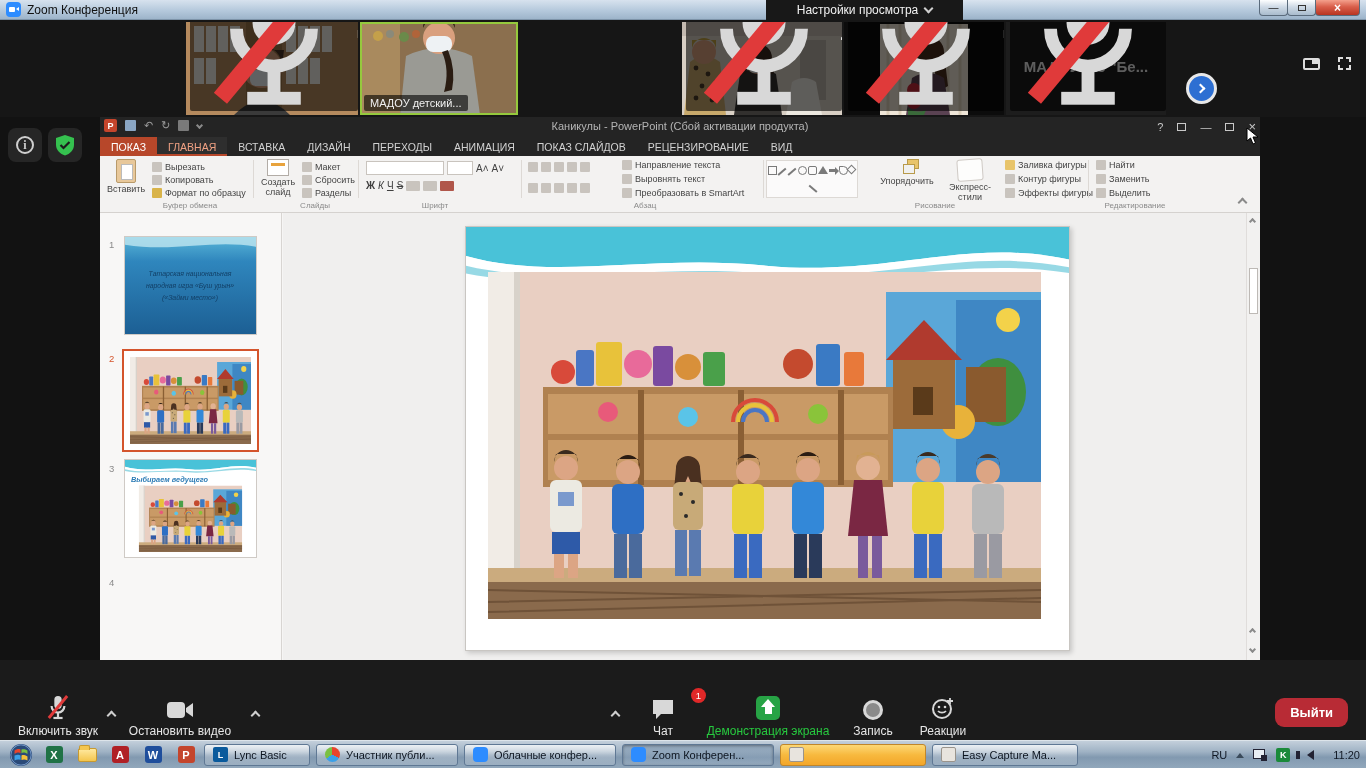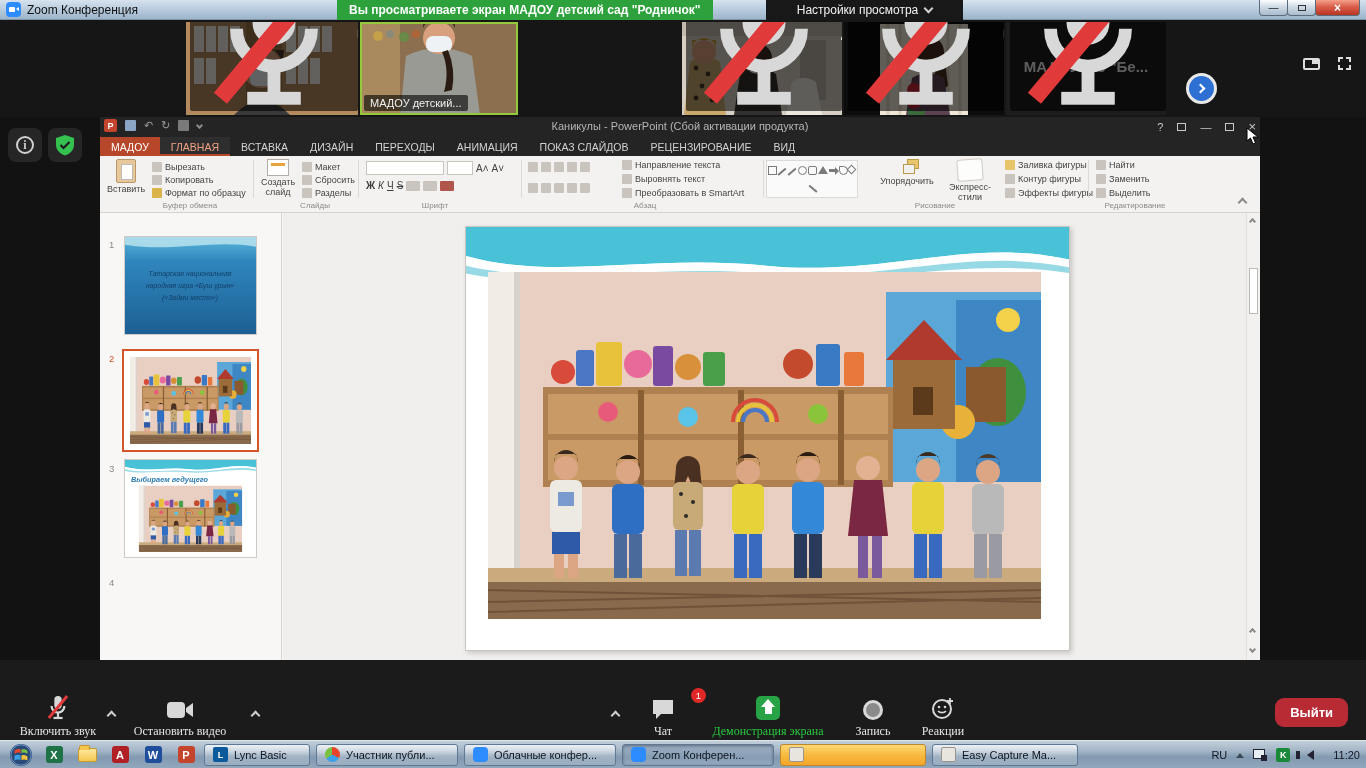--- a/index.html
+++ b/index.html
@@ -111,21 +111,21 @@
   .slide { position:absolute; left:182px; top:13px; width:605px; height:425px; background:#fff;
     border:1px solid #c9c6c2; box-shadow:2px 2px 5px rgba(0,0,0,.18); overflow:hidden; }
   .slide svg { display:block; }
   .pscroll { position:absolute; right:0; top:0; width:14px; height:100%; background:#f2f1f0; border-left:1px solid #e0dddb; }
   .pscroll .thumbbar { position:absolute; left:2px; top:55px; width:9px; height:46px; background:#fff; border:1px solid #bdb9b5; }
   .sarrow { position:absolute; left:3px; width:8px; height:8px; color:#8a8a8a; }
 
   
   .ztool { position:absolute; left:0; top:660px; width:1366px; height:80px; background:#1b1b1b; }
   .zitem { position:absolute; text-align:center; color:#e6e6e6; font-size:12px; }
-  .zitem .lbl { display:block; margin-top:4px;font-family:Liberation Serif, serif; }
+  .zitem .lbl { display:block; margin-top:4px; }
   .zic { height:26px; display:flex; align-items:flex-end; justify-content:center; }
   .green { color:#27c93f !important; }
   .badge { position:absolute; top:-6px; right:-10px; min-width:15px; height:15px; border-radius:8px; background:#e02828;
     color:#fff; font-size:9.5px; line-height:15px; padding:0 3px; }
   .count { font-size:12px; color:#e6e6e6; margin-left:3px; }
   .leave-btn { position:absolute; right:18px; top:38px; background:#b82b35; color:#fff; font-weight:bold; font-size:13px;
     padding:7px 15px; border-radius:9px; }
   .ch { display:inline-block; width:7px; height:7px; border-left:2px solid #cfcfcf; border-top:2px solid #cfcfcf; }
   .ch.up { transform:rotate(45deg); }
   .ch.down { transform:rotate(225deg); }
@@ -281,21 +281,20 @@
   </defs>
 </svg>
 
 <div class="screen">
 
   <div class="titlebar">
     <div class="tb-app">
       <span class="zoom-ic"></span>
       <span class="tb-title">Zoom Конференция</span>
     </div>
-    <div class="tb-banner">Вы просматриваете экран МАДОУ детский сад "Родничок"</div>
     <div class="tb-settings">
       <span>Настройки просмотра</span>
       <span class="ch down" style="margin-top:-3px"></span>
     </div>
     <div class="winbtns">
       <div class="wbtn">—</div>
       <div class="wbtn">
           <span class="box"></span>
         </div>
       <div class="wbtn close">×</div>
@@ -462,21 +461,21 @@
           <span class="box"></span>
           <span style="font-size:13px">×</span>
         </div>
         <svg class="cursor" width="13" height="18" viewBox="0 0 13 18">
           <path d="M1 1 L1 14 L4.5 11 L7 17 L9.5 16 L7 10 L12 10 Z" fill="#fff" stroke="#000" stroke-width="1"></path>
         </svg>
         <div class="signin">Вход</div>
       </div>
 
       <div class="ppt-tabs">
-        <span class="ptab file">МАДОУ</span>
+        <span class="ptab file">ПОКАЗ</span>
         <span class="ptab sel">ГЛАВНАЯ</span>
         <span class="ptab">ВСТАВКА</span>
         <span class="ptab">ДИЗАЙН</span>
         <span class="ptab">ПЕРЕХОДЫ</span>
         <span class="ptab">АНИМАЦИЯ</span>
         <span class="ptab">ПОКАЗ СЛАЙДОВ</span>
         <span class="ptab">РЕЦЕНЗИРОВАНИЕ</span>
         <span class="ptab">ВИД</span>
       </div>
 

